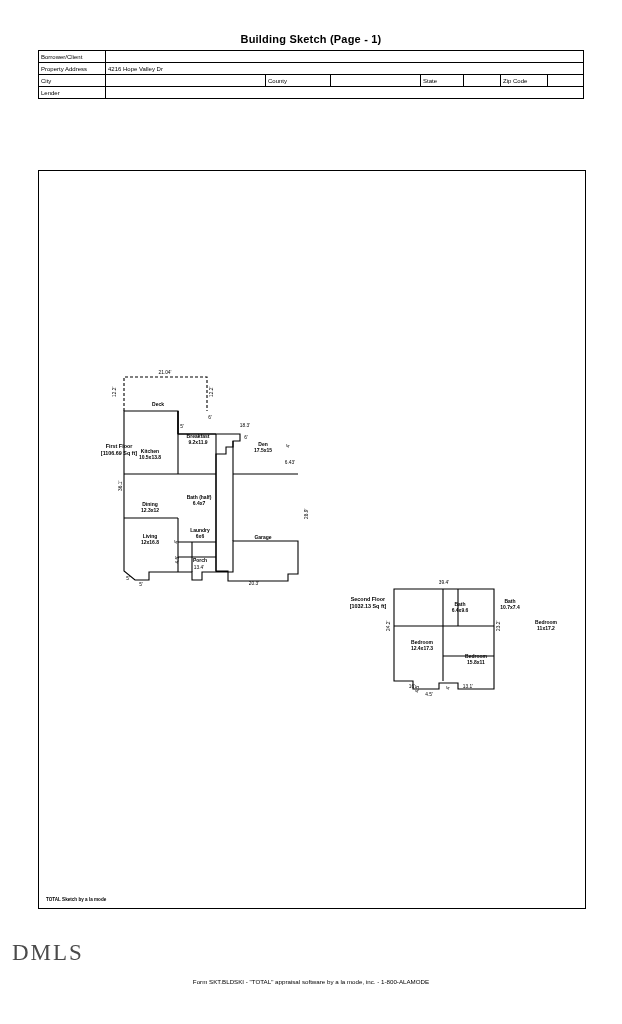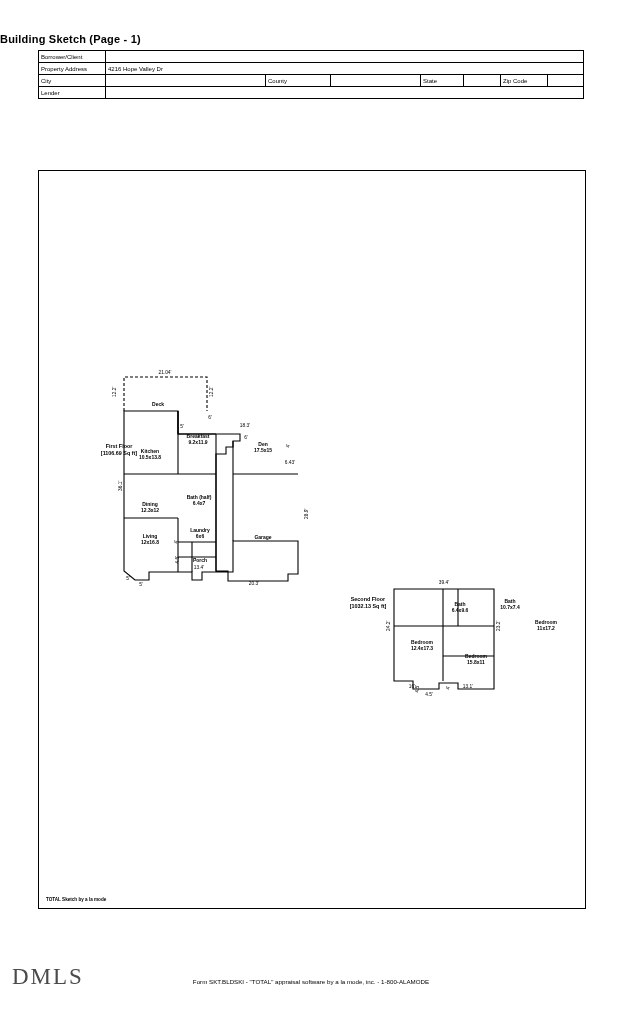--- a/index.html
+++ b/index.html
@@ -15,21 +15,21 @@
     color: #000000;
     overflow: hidden;
   }
 
   
   .page-title {
     position: absolute;
     top: 33px;
     left: 0;
     width: 622px;
-    text-align: left;
+    text-align: center;
     font-size: 11px;
     font-weight: bold;
     letter-spacing: 0.2px;
   }
 
   .info-table {
     position: absolute;
     top: 50px;
     left: 38px;
     width: 546px;
@@ -91,21 +91,21 @@
     white-space: nowrap;
     font-size: 5.4px;
     line-height: 6.8px;
     font-weight: bold;
   }
 
   
   .logo {
     position: absolute;
     left: 12px;
-    top: 964px;
+    top: 940px;
     font-size: 23px;
     letter-spacing: 2px;
     color: #4a4a4a;
     font-family: "Liberation Serif", serif;
   }
   .form-footer {
     position: absolute;
     top: 978px;
     left: 0;
     width: 622px;

